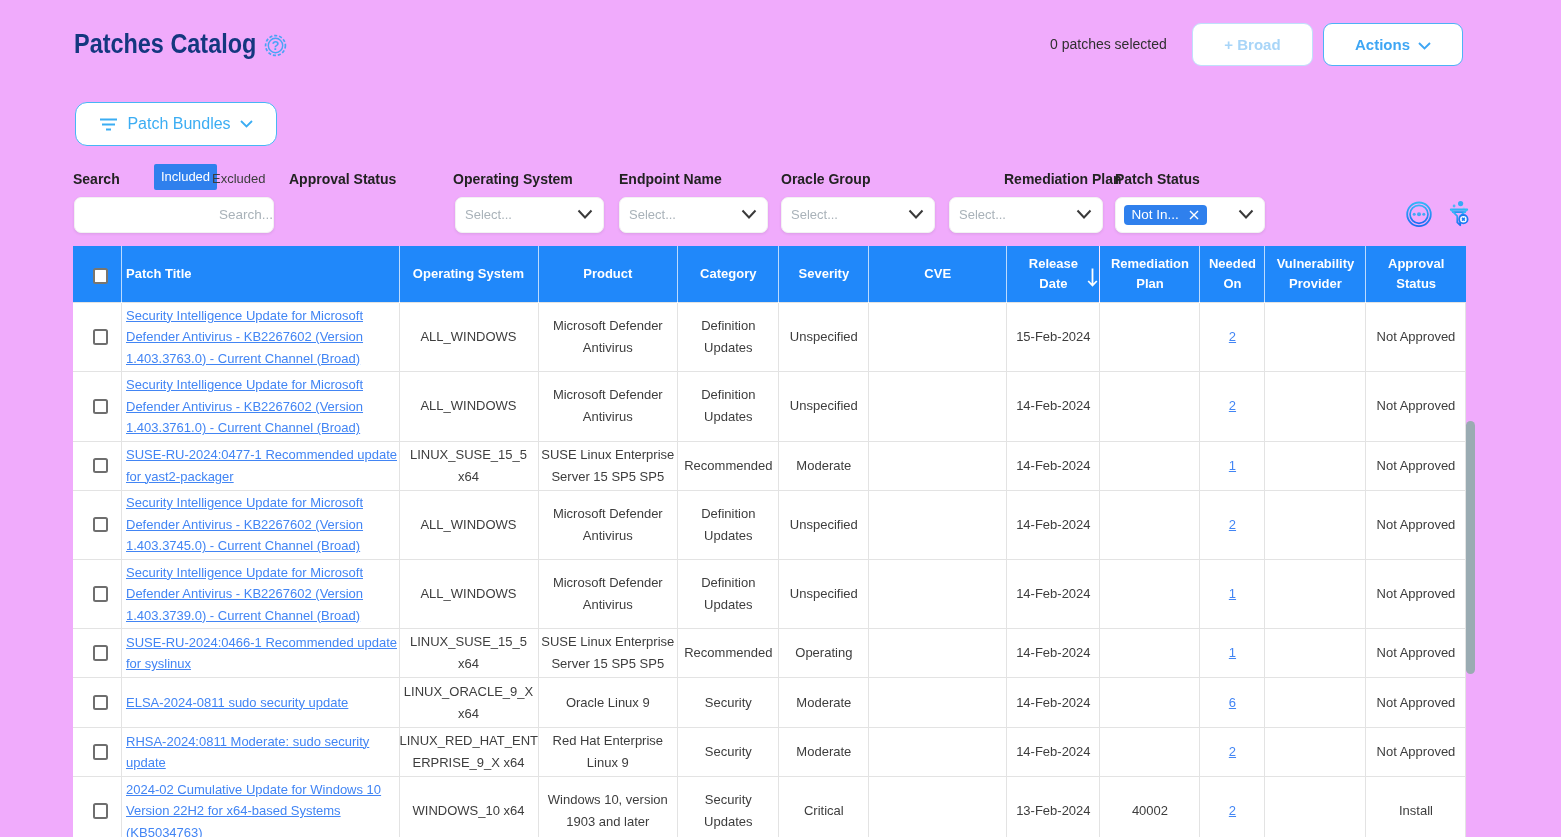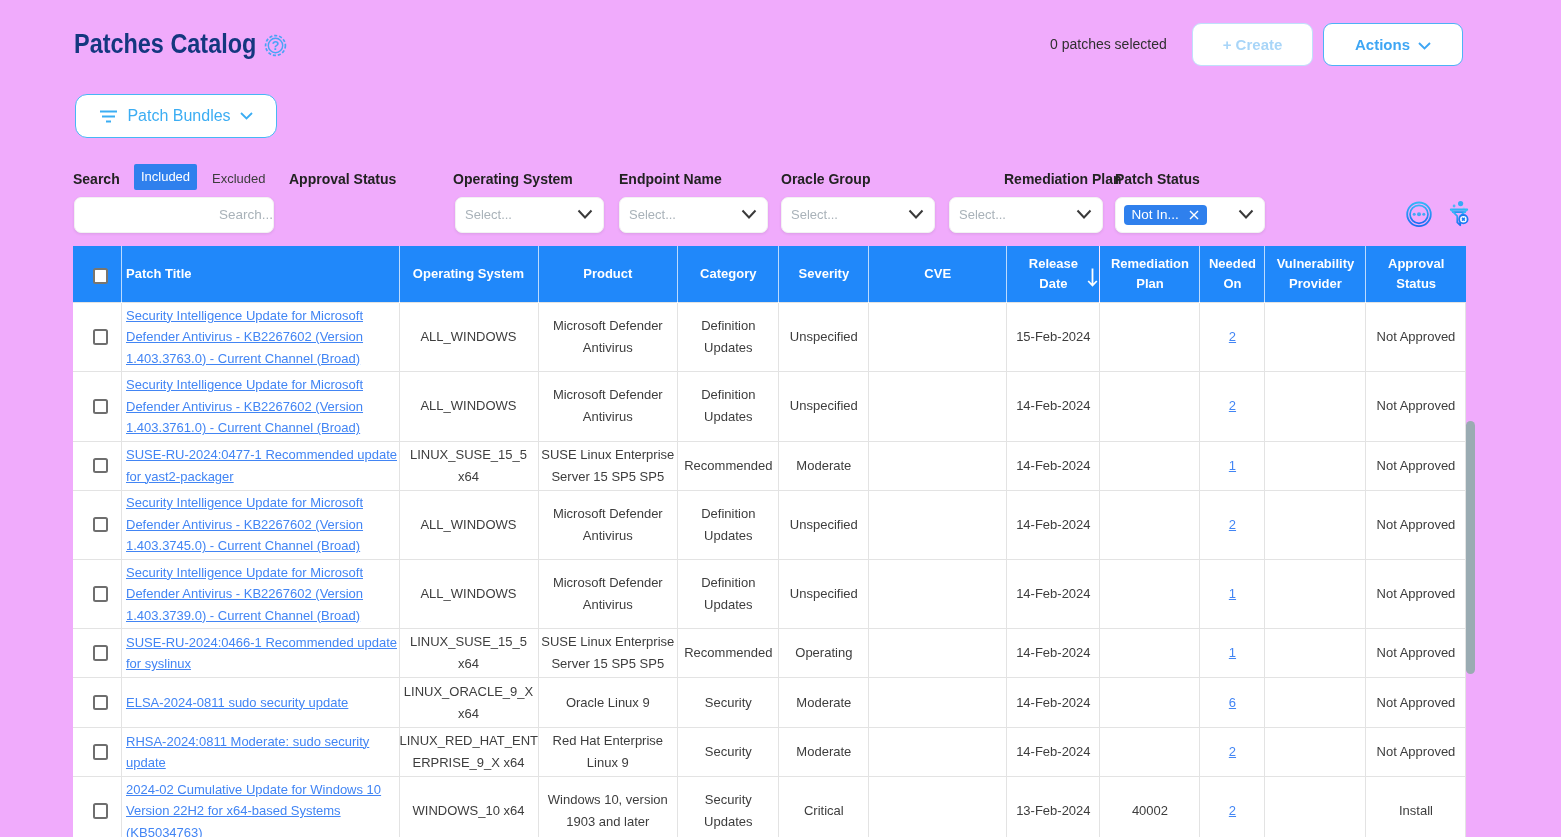--- a/index.html
+++ b/index.html
@@ -5,23 +5,23 @@
 * { margin:0; padding:0; box-sizing:border-box; }
 html,body { background:#fff; }
 body { font-family:"Liberation Sans", sans-serif; }
 .page { position:relative; width:1561px; height:837px; overflow:hidden; background:#f0abfc; }
 .title { position:absolute; left:74px; top:29px; font-size:27px; font-weight:700; color:#14377f; transform:scaleX(0.868); transform-origin:left center; white-space:nowrap; }
 .helpicon { position:absolute; left:264.3px; top:34px; }
 .selected { position:absolute; left:1050px; top:36px; font-size:14px; color:#2f2f2f; }
 .btn { position:absolute; display:flex; align-items:center; justify-content:center; border-radius:9px; background:#fff; font-weight:500; }
 .btn-create { left:1192px; top:23px; width:121px; height:43px; border:1px solid #bfe0fa; color:#a8d5f8; font-size:15px; font-weight:700; }
 .btn-actions { left:1323px; top:23px; width:140px; height:43px; border:1px solid #4db2f6; color:#3ea6f4; font-size:15px; font-weight:700; gap:8px; }
-.btn-bundles { left:75px; top:94px; width:202px; height:44px; border:1.5px solid #47b6f5; border-radius:12px; color:#3badf3; font-size:16px; font-weight:400; gap:9px; }
+.btn-bundles { left:75px; top:102px; width:202px; height:44px; border:1.5px solid #47b6f5; border-radius:12px; color:#3badf3; font-size:16px; font-weight:400; gap:9px; }
 .flabel { position:absolute; top:171px; font-size:14px; font-weight:700; color:#222; white-space:nowrap; }
-.inc { position:absolute; left:134px; top:164px; width:63px; height:25.5px; background:#2f80ed; color:#fff; font-size:13px; border-radius:2px; display:flex; align-items:center; justify-content:center; }
+.inc { position:absolute; left:154px; top:164px; width:63px; height:25.5px; background:#2f80ed; color:#fff; font-size:13px; border-radius:2px; display:flex; align-items:center; justify-content:center; }
 .exc { position:absolute; left:212px; top:171px; font-size:13px; color:#3c3c3c; }
 .finput { position:absolute; top:197px; height:35.5px; background:#fff; border:1px solid #f2f2f2; border-radius:7px; box-shadow:0 1px 3px rgba(0,0,0,0.09); display:flex; align-items:center; }
 .ph { color:#a9b2b9; font-size:13px; white-space:nowrap; }
 .chip { background:#2f80ed; color:#fff; font-size:13.5px; border-radius:4px; height:20px; width:83px; display:flex; align-items:center; justify-content:space-between; padding:0 8px; white-space:nowrap; flex:none; }
 .chev { margin-left:auto; }
 .plus3 { color:#b0b7be; font-size:14px; margin-left:13px; }
 .ricon { position:absolute; top:201px; }
 table { position:absolute; left:73px; top:246px; width:1393px; border-collapse:collapse; table-layout:fixed; font-size:13px; color:#3d3d3d; }
 th { background:#2088fa; color:#fff; font-size:13px; font-weight:700; height:56px; border-right:1px solid rgba(255,255,255,0.7); vertical-align:middle; text-align:center; line-height:20px; white-space:nowrap; }
 th:last-child { border-right:none; }
@@ -37,21 +37,21 @@
 </head>
 <body>
 <div class="page">
   <div class="title">Patches Catalog</div>
   <svg class="helpicon" width="23" height="23" viewBox="0 0 23 23">
     <circle cx="11.5" cy="11.5" r="9.9" fill="none" stroke="#49a3f5" stroke-width="1.7" stroke-dasharray="3.1 1.9"></circle>
     <circle cx="11.5" cy="11.5" r="7.2" fill="none" stroke="#49a3f5" stroke-width="1.4"></circle>
     <text x="11.5" y="16" text-anchor="middle" font-size="12.5" font-weight="bold" fill="#49a3f5" font-family="Liberation Sans">?</text>
   </svg>
   <div class="selected">0 patches selected</div>
-  <div class="btn btn-create">+ Create</div>
+  <div class="btn btn-create">+ Broad</div>
   <div class="btn btn-actions">Actions
     <svg width="13" height="8" viewBox="0 0 13 8" style="margin-top:3px;">
         <path d="M1 1 L6.5 6.5 L12 1" fill="none" stroke="#3ea6f4" stroke-width="1.9"></path>
       </svg>
   </div>
   <div class="btn btn-bundles">
     <svg width="19" height="13" viewBox="0 0 19 13">
         <path d="M1 1.5 H18 M3 6.5 H16 M7 11.5 H12" stroke="#3badf3" stroke-width="2" fill="none"></path>
       </svg>
     Patch Bundles

